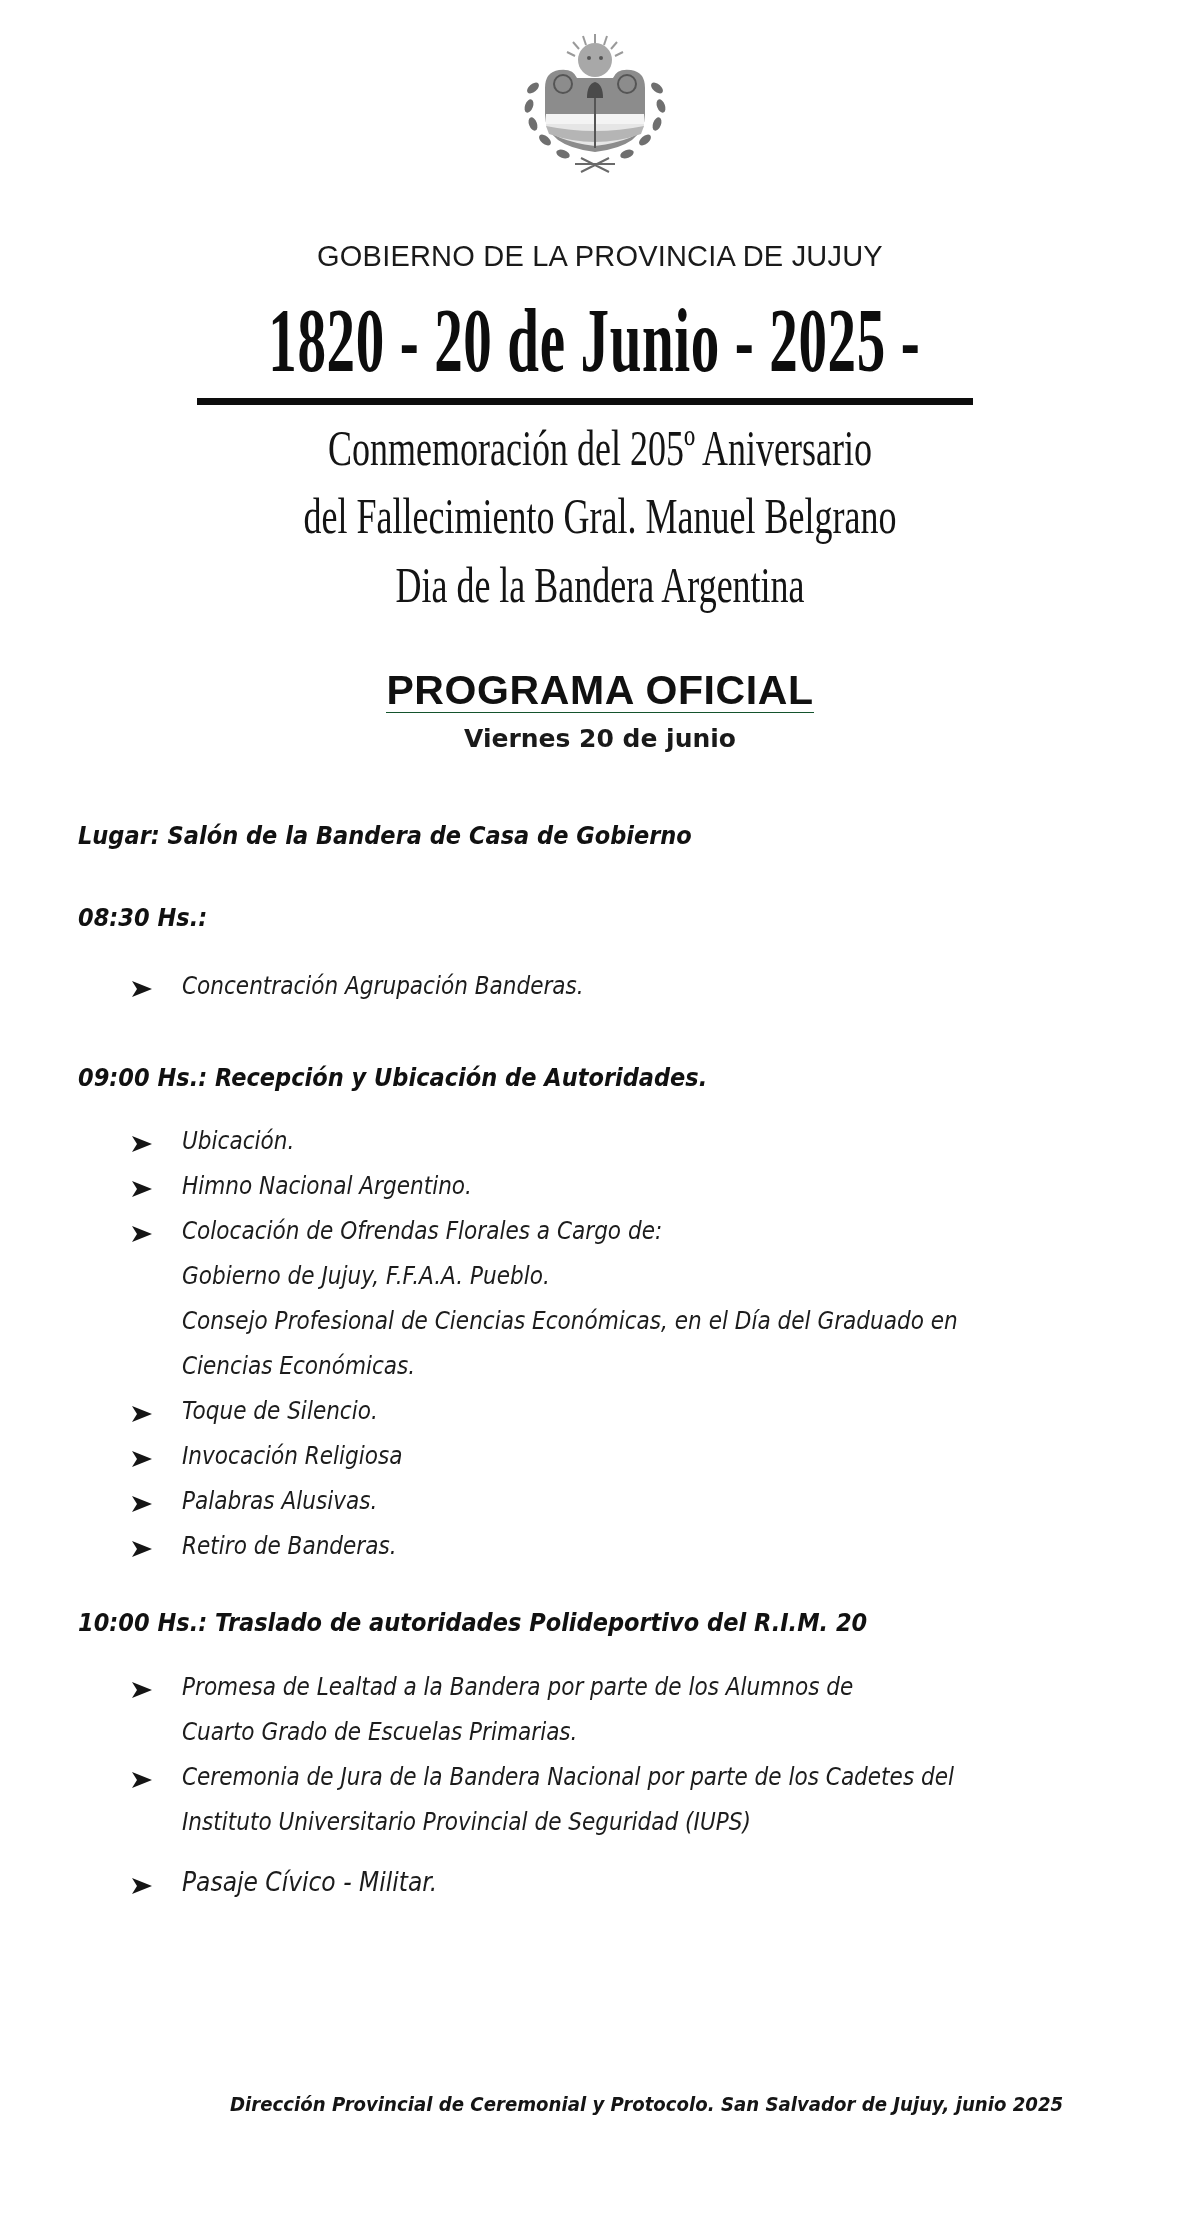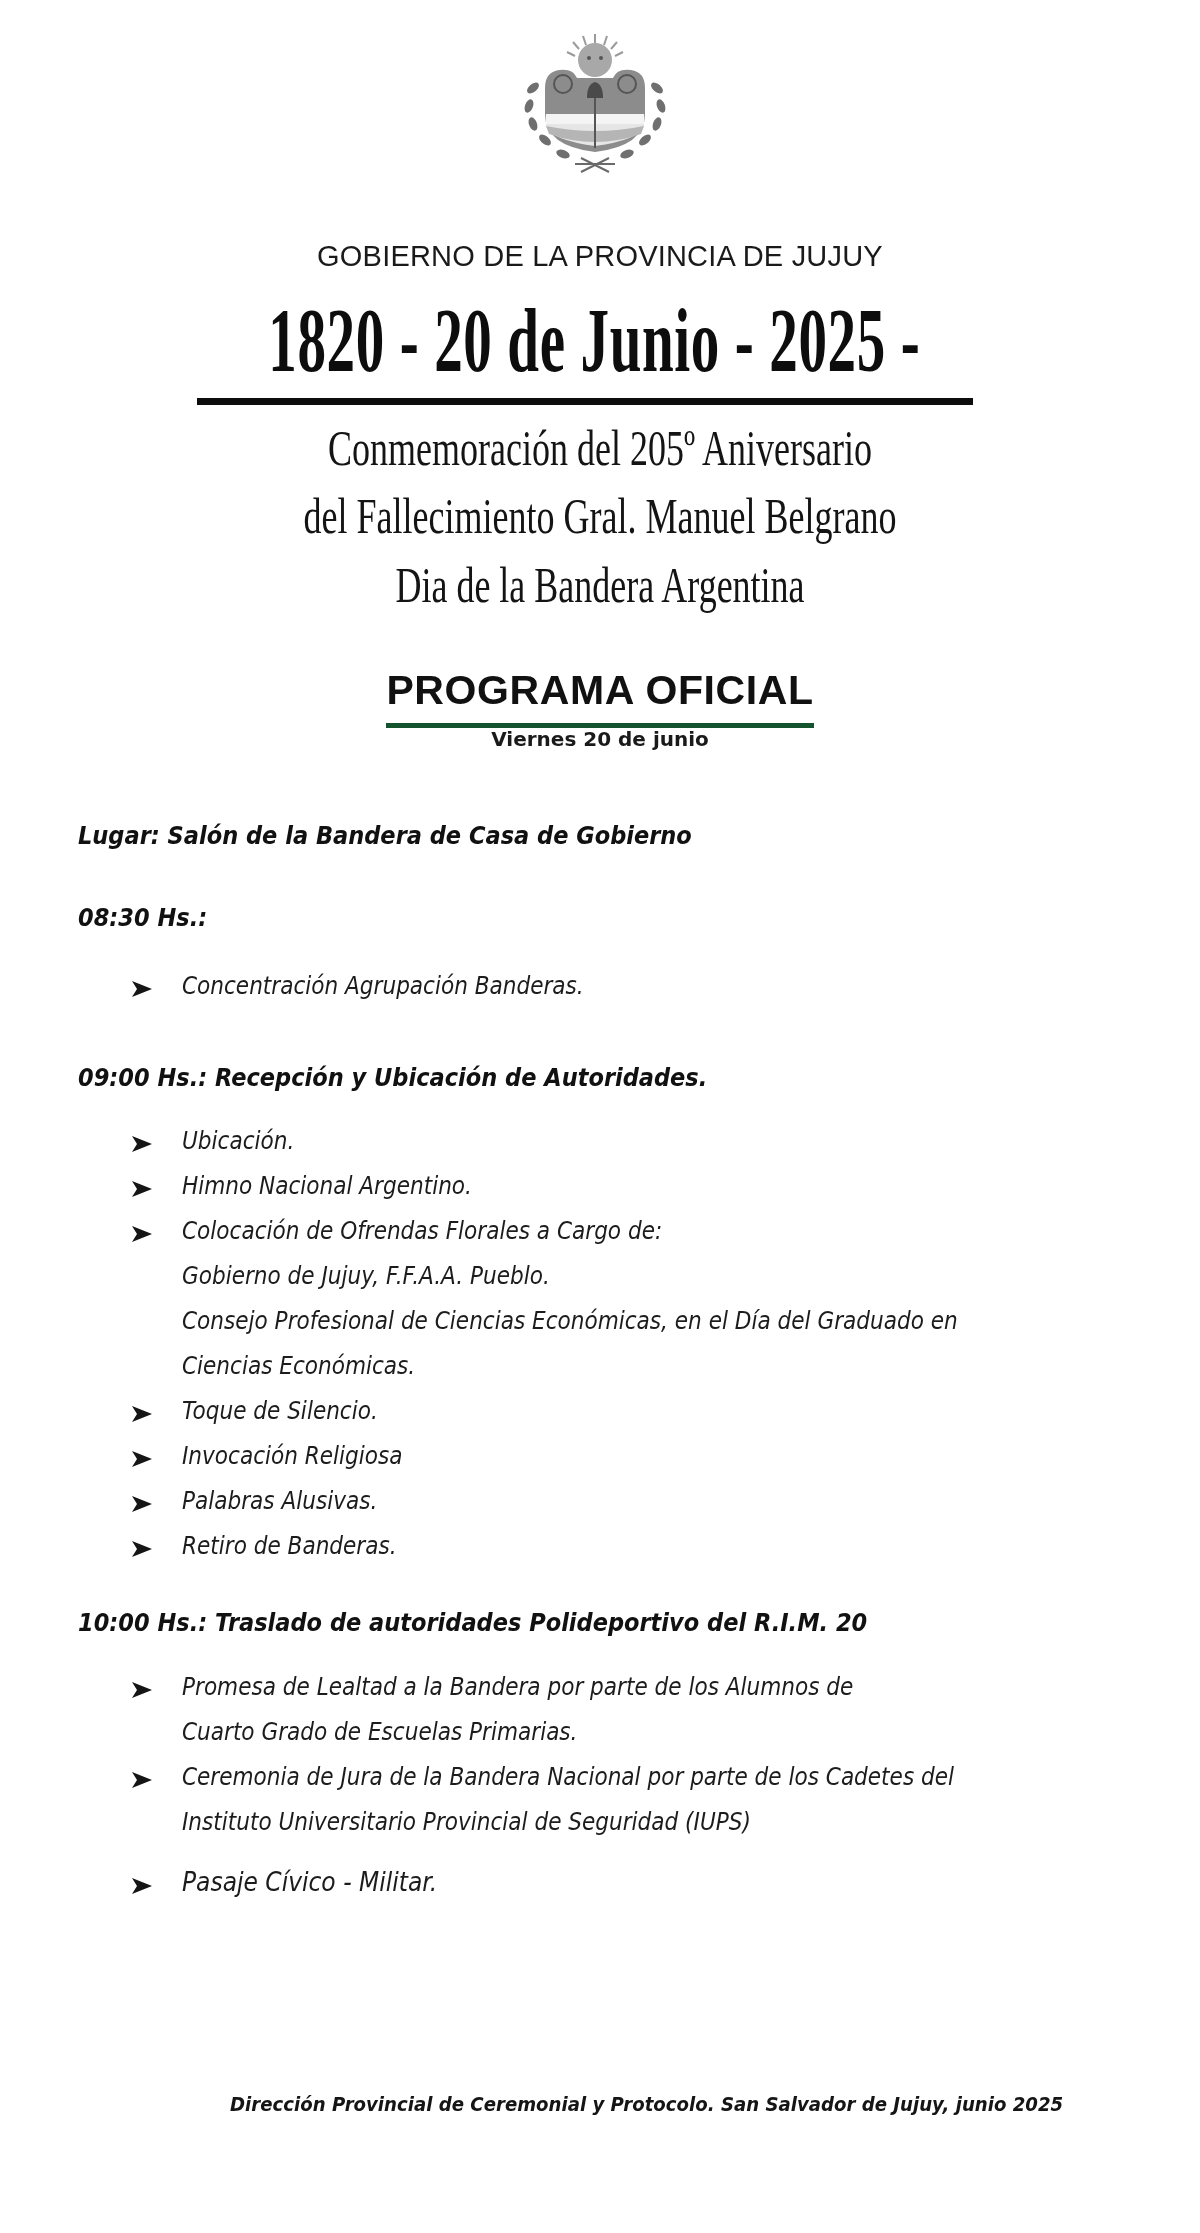--- a/index.html
+++ b/index.html
@@ -25,24 +25,24 @@
   .subtitle {
     font-family: "Liberation Serif", serif;
     font-size: 50px; line-height: 60px; color: #141414;
     transform: scaleX(0.72); transform-origin: 600px 0;
   }
   .programa {
     font-family: "Liberation Sans", sans-serif; font-weight: bold;
     font-size: 41px; line-height: 44px; top: 668px;
     letter-spacing: 0.6px;
   }
-  .programa span { border-bottom: 5px solid #14532d; padding-bottom: 12px; display: inline-block; line-height: 42px; }
+  .programa span { border-bottom: 1px solid #14532d; padding-bottom: 1px; display: inline-block; line-height: 42px; }
   .viernes {
     font-family: "DejaVu Sans", sans-serif; font-weight: bold;
-    font-size: 20px; line-height: 34px; top: 722px; color: #1a1a1a;
+    font-size: 25px; line-height: 34px; top: 722px; color: #1a1a1a;
   }
   .section, .item, .cont, .footer {
     font-family: "DejaVu Sans", sans-serif; font-style: italic;
     transform: scaleX(0.9); transform-origin: 0 0;
   }
   .section { left: 78px; font-weight: bold; font-size: 25px; line-height: 32px; color: #111; }
   .item, .cont { left: 182px; font-size: 24px; line-height: 32px; color: #1c1c1c; }
   .bullet { left: 131px; width: 22px; height: 18px; }
   .footer { left: 230px; font-weight: bold; font-size: 19.5px; line-height: 26px; color: #151515; transform: scaleX(0.93); }
 </style>

